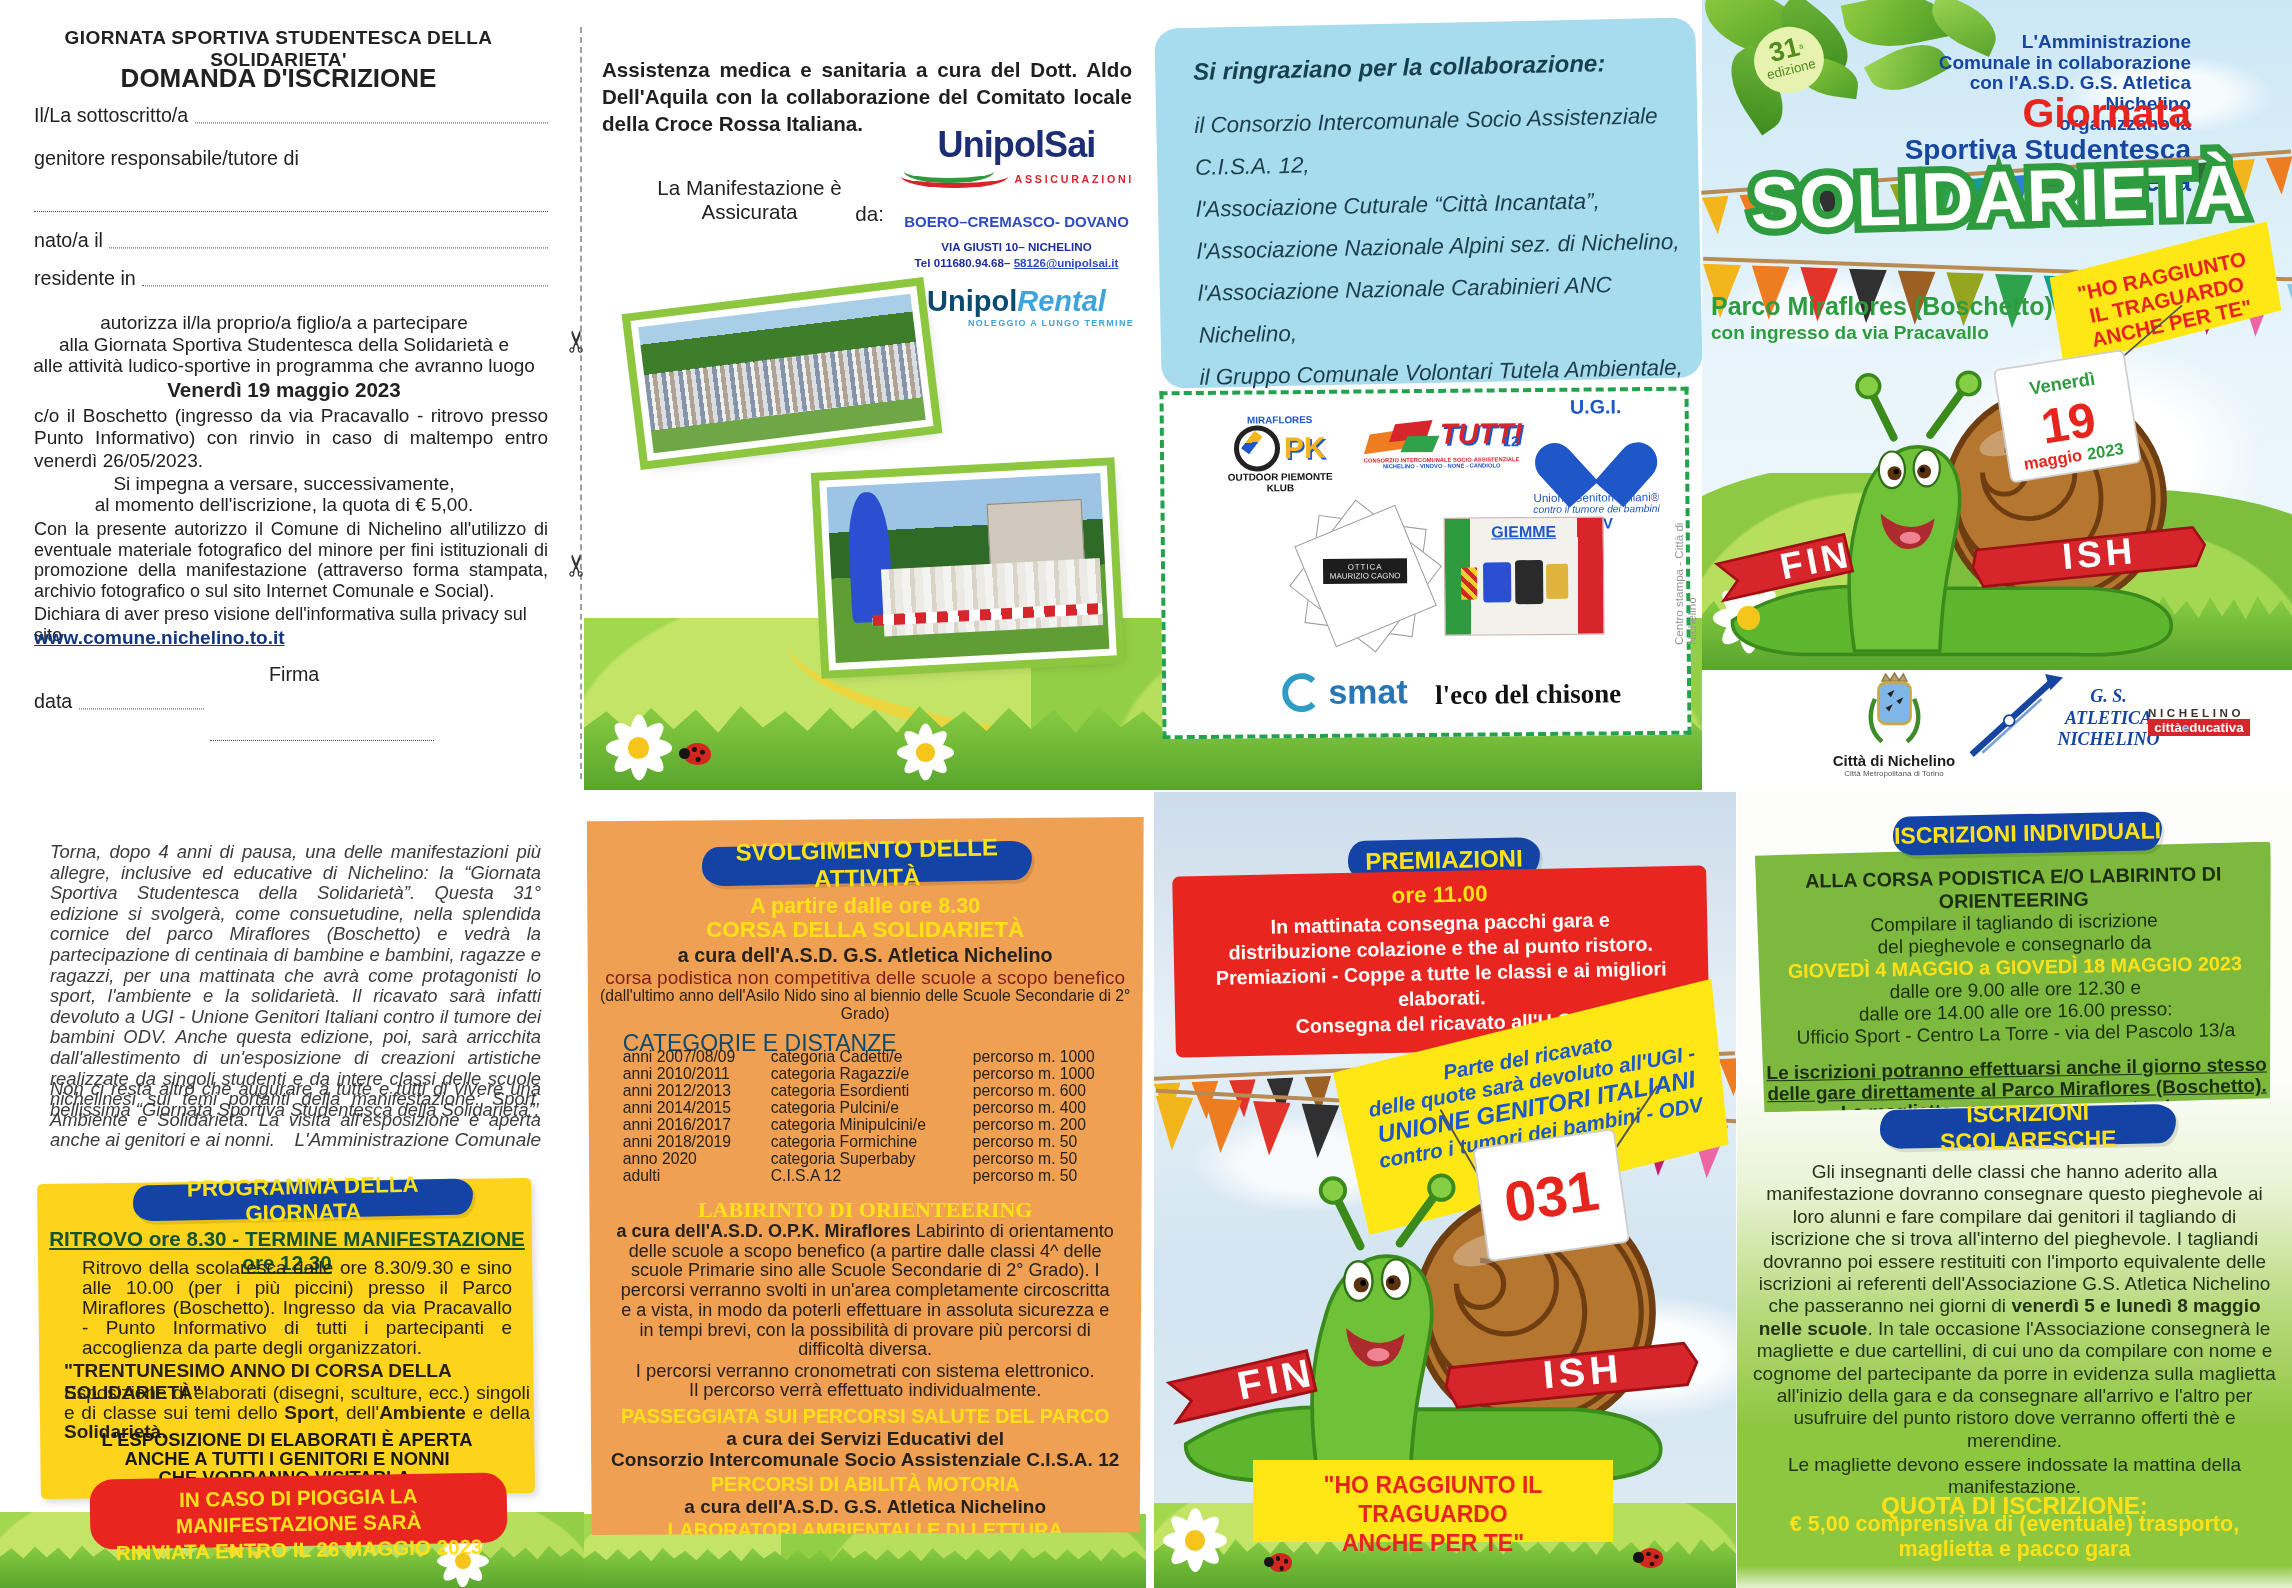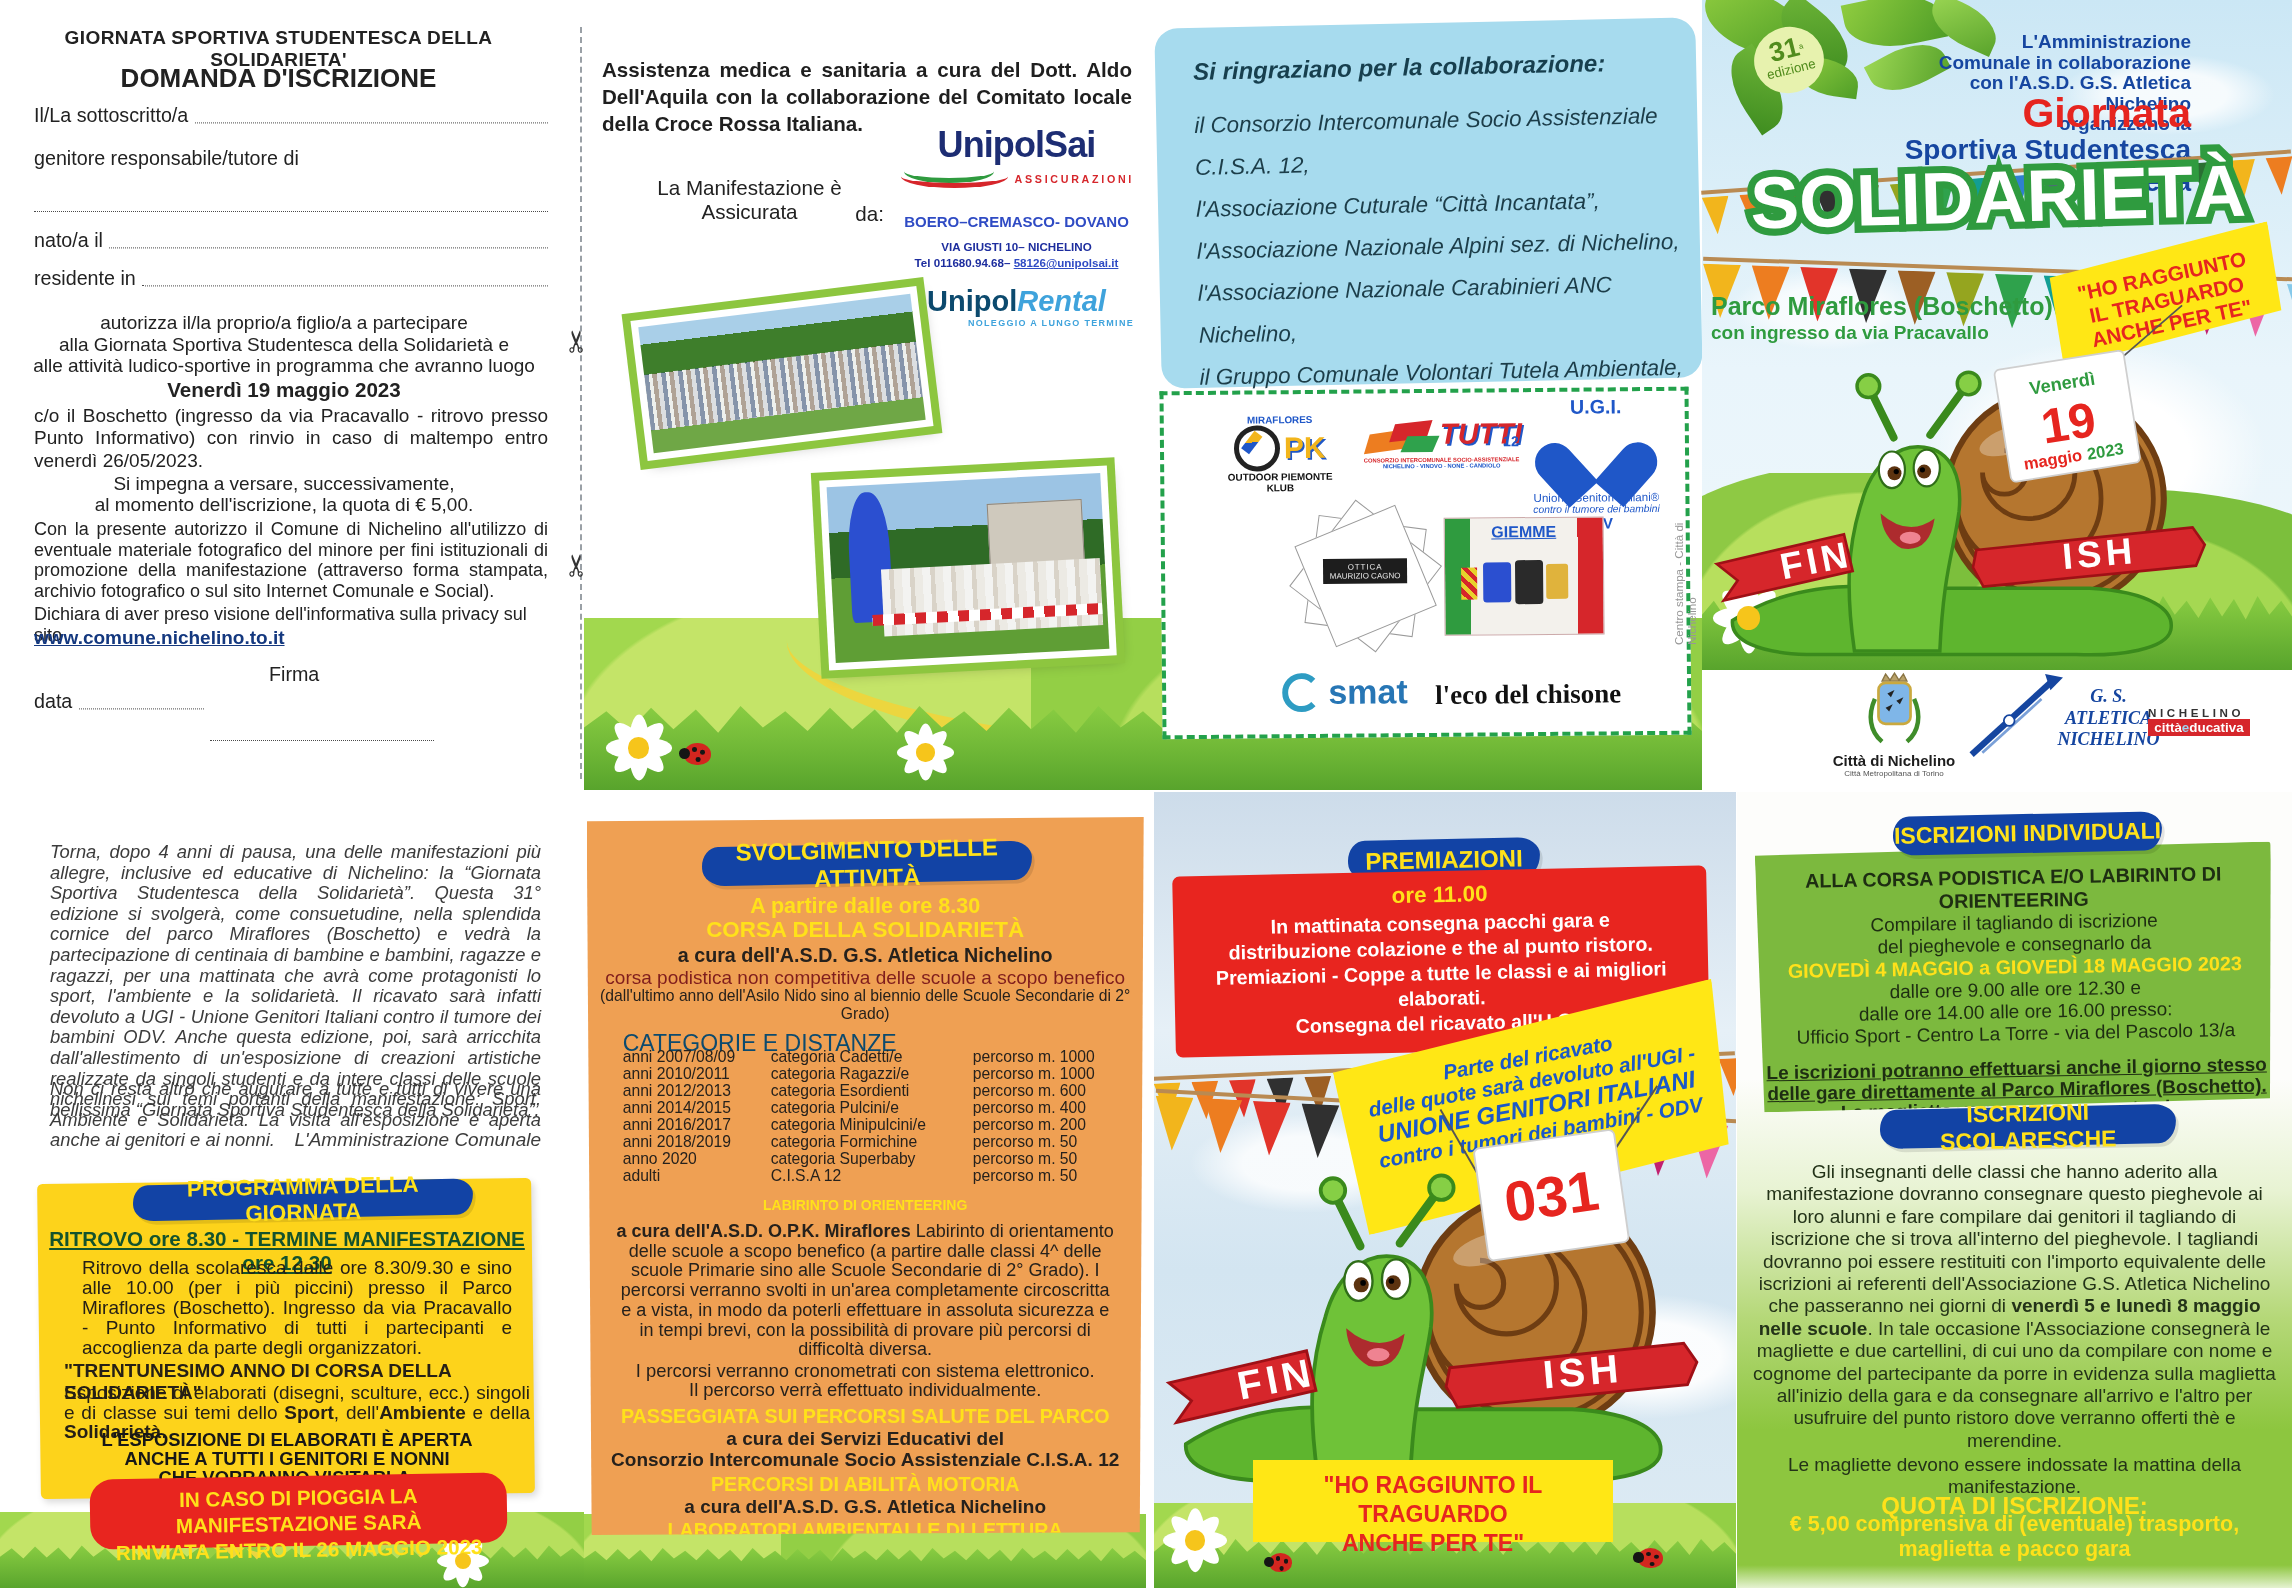--- a/index.html
+++ b/index.html
@@ -470,21 +470,21 @@
             <span style="width:148px;">anno 2020</span>
             <span style="width:202px;">categoria Superbaby</span>
             <span>percorso m.   50</span>
           </div>
         <div style="display:flex;">
             <span style="width:148px;">adulti</span>
             <span style="width:202px;">C.I.S.A 12</span>
             <span>percorso m.   50</span>
           </div>
       </div>
-      <div class="abs ctr xb ylw" style="left:0;top:380px;width:557px;font-size:14px;">LABIRINTO DI ORIENTEERING</div>
+      <div class="abs ctr xb ylw" style="left:0;top:380px;width:557px;font-size:22px;font-family:Liberation Serif, serif;">LABIRINTO DI ORIENTEERING</div>
       <div class="abs ctr" style="left:27px;top:405px;width:503px;font-size:18px;line-height:19.7px;color:#26211c;"><span class="xb">a cura dell'A.S.D. O.P.K. Miraflores</span><span> Labirinto di orientamento delle scuole a scopo benefico (a partire dalle classi 4^ delle scuole Primarie sino alle Scuole Secondarie di 2° Grado). I percorsi verranno svolti in un'area completamente circoscritta e a vista, in modo da poterli effettuare in assoluta sicurezza e in tempi brevi, con la possibilità di provare più percorsi di difficoltà diversa.</span></div>
       <div class="abs ctr" style="left:0;top:543px;width:557px;font-size:18.4px;color:#26211c;">I percorsi verranno cronometrati con sistema elettronico.</div>
       <div class="abs ctr" style="left:0;top:562px;width:557px;font-size:18.4px;color:#26211c;">Il percorso verrà effettuato individualmente.</div>
       <div class="abs ctr xb ylw" style="left:0;top:588px;width:557px;font-size:19.7px;">PASSEGGIATA SUI PERCORSI SALUTE DEL PARCO</div>
       <div class="abs ctr xb" style="left:0;top:611px;width:557px;font-size:19px;color:#26211c;">a cura dei Servizi Educativi del</div>
       <div class="abs ctr xb" style="left:0;top:632px;width:557px;font-size:19px;color:#26211c;">Consorzio Intercomunale Socio Assistenziale C.I.S.A. 12</div>
       <div class="abs ctr xb ylw" style="left:0;top:656px;width:557px;font-size:19.7px;">PERCORSI DI ABILITÀ MOTORIA</div>
       <div class="abs ctr xb" style="left:0;top:679px;width:557px;font-size:19px;color:#26211c;">a cura dell'A.S.D. G.S. Atletica Nichelino</div>
       <div class="abs ctr xb ylw" style="left:0;top:702px;width:557px;font-size:19.7px;">LABORATORI AMBIENTALI E DI LETTURA</div>
       <div class="abs ctr xb" style="left:0;top:725px;width:557px;font-size:19px;color:#26211c;">a cura dell'Associazione Culturale “CITTÀ INCANTATA”</div>

